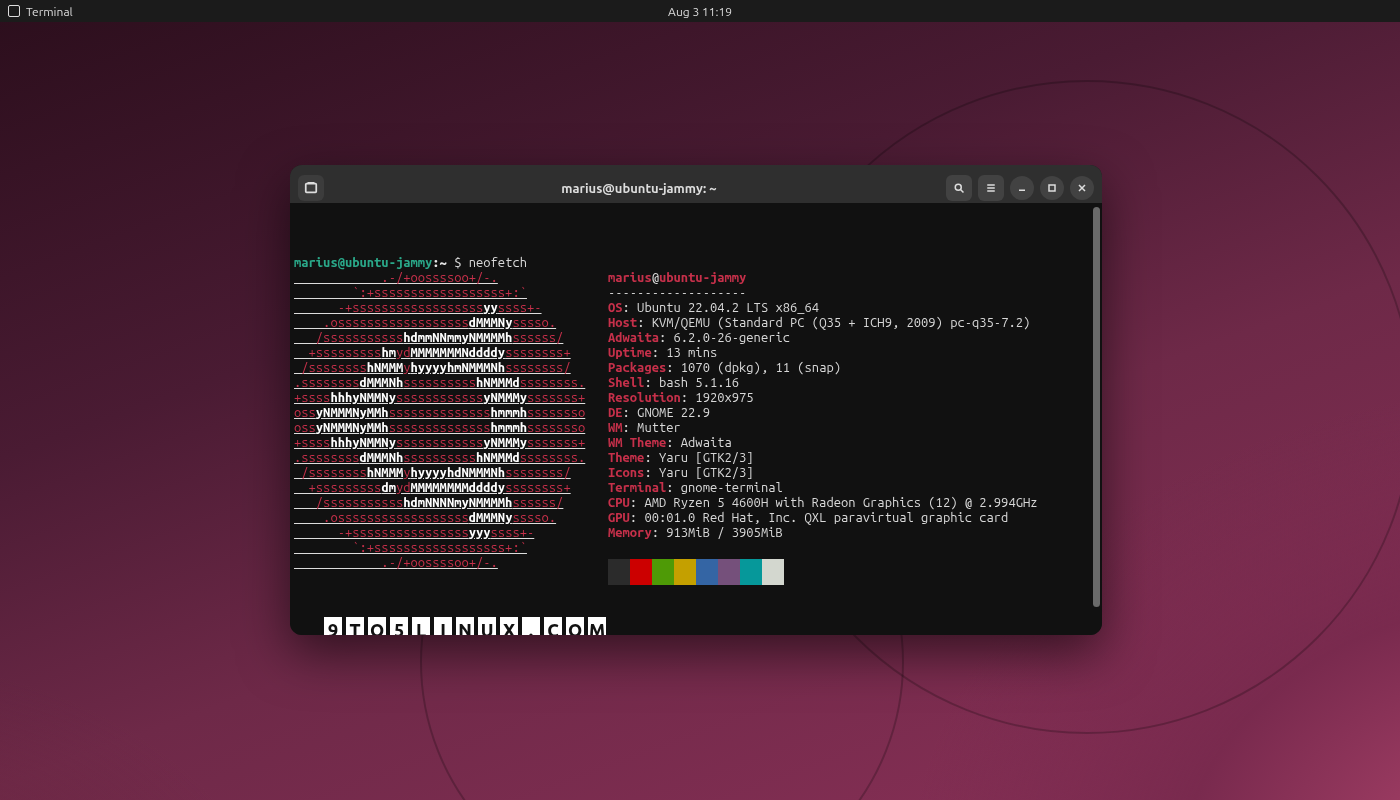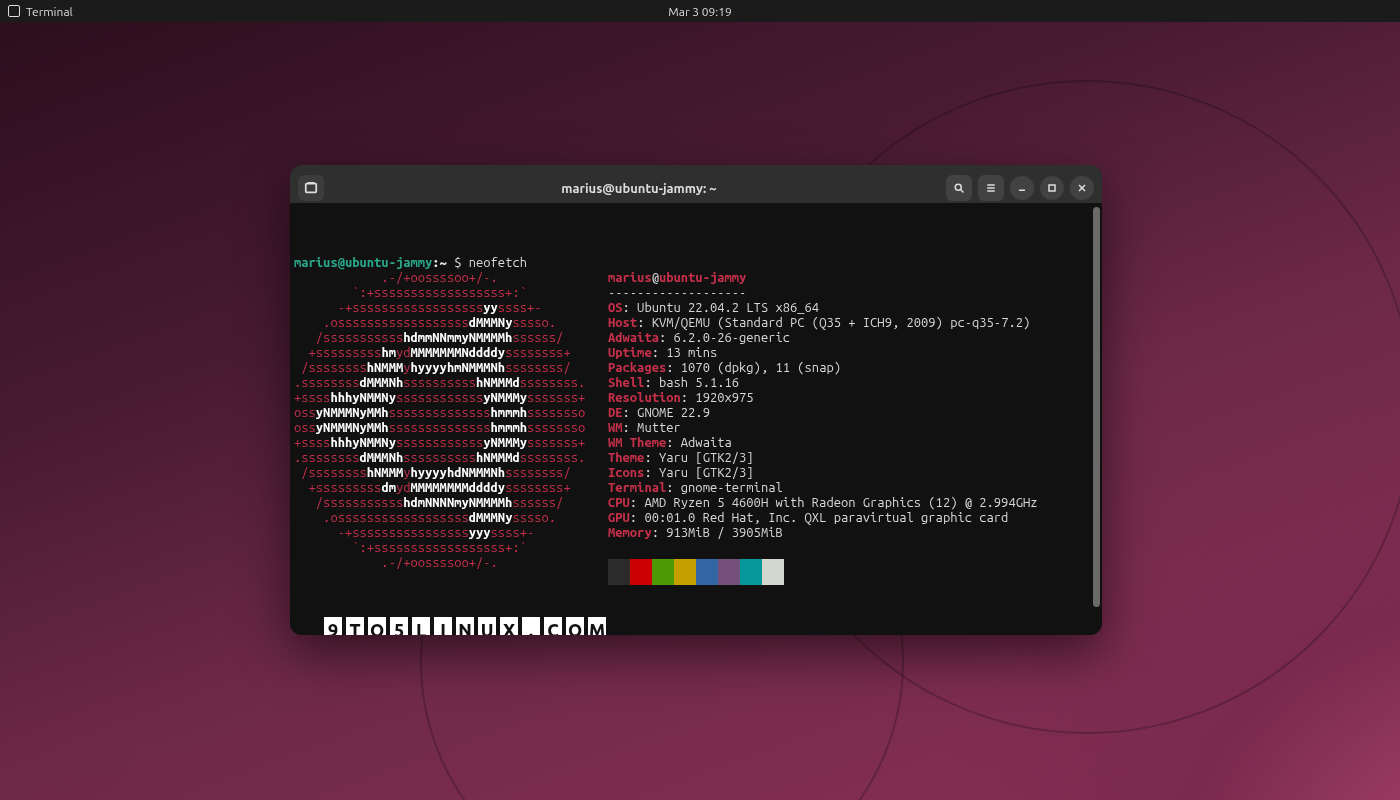--- a/index.html
+++ b/index.html
@@ -38,36 +38,36 @@
     color:#ddd;padding:22px 8px 6px 4px;white-space:pre;overflow:hidden;
   }
   .term .scrollbar{position:absolute;right:2px;top:4px;width:7px;height:400px;background:#6a6a6a;border-radius:4px;}
   .g{color:#2aa889;font-weight:bold;}
   .w{color:#e8e8e8;font-weight:bold;}
   .r{color:#c6304a;}
   .rb{color:#c6304a;font-weight:bold;margin-top:43px;}
   .d{color:#d8d8d8;}
   .wm{color:#fff;font-weight:bold;}
   .logo-row{display:flex;}
-  .logo-col{width:300px;}
+  .logo-col{width:300px;text-decoration:underline;}
   .info-col{padding-left:14px;}
   .swatches{display:inline-flex;margin-top:4px;}
   .swatches span{width:22px;height:26px;display:inline-block;}
   .badge{margin-top:14px;margin-left:30px;display:inline-flex;gap:4px;}
   .badge span{background:#fff;color:#111;font-weight:800;font-family:Ubuntu,sans-serif;font-size:18px;width:18px;height:26px;display:flex;align-items:center;justify-content:center;}
 </style>
 </head>
 <body>
 
 <div class="topbar">
   <div class="left">
     <span class="square"></span>
     <span>Terminal</span>
   </div>
-  <div class="center">Mar 3  09:19</div>
+  <div class="center">Aug 3  11:19</div>
   <div></div>
 </div>
 
 <div class="swirl sw1"></div>
 <div class="swirl sw2"></div>
 
 <div class="win">
   <div class="titlebar">
     <div class="newtab tbtn sq">
       <svg viewBox="0 0 16 16">

